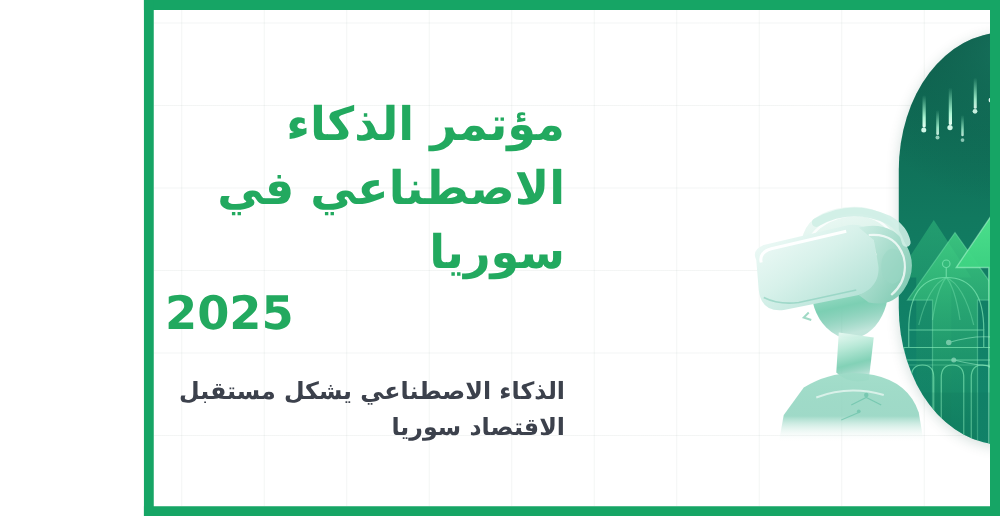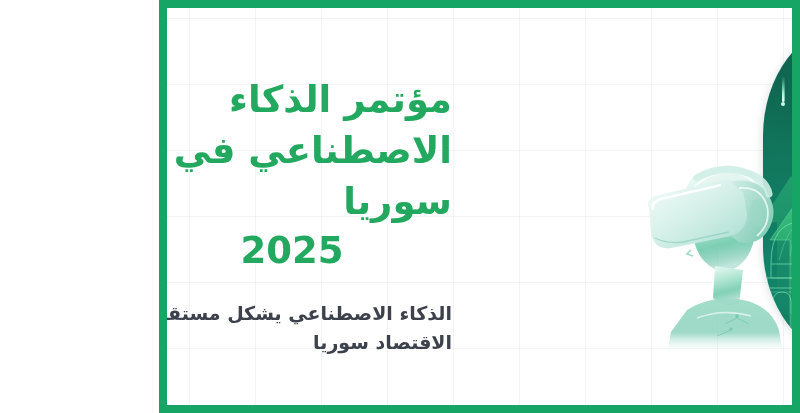--- a/index.html
+++ b/index.html
@@ -8,20 +8,21 @@
     padding: 0;
     background: #ffffff;
   }
   #stage {
     position: relative;
     width: 641px;
     height: 413px;
     overflow: hidden;
     background: #ffffff;
     font-family: "DejaVu Sans", "Liberation Sans", sans-serif;
+    padding-left: 44px;
   }
 
   
   .frame-edge {
     position: absolute;
     background: #16a565;
     z-index: 40;
   }
   .frame-top    { left: 0; top: 0;    width: 800px; height: 8px; }
   .frame-bottom { left: 0; bottom: 0; width: 800px; height: 8px; }
@@ -61,21 +62,21 @@
     direction: rtl;
     white-space: normal;
   }
   .year {
     color: #22a95f;
     font-size: 37px;
     font-weight: bold;
     line-height: 1.18;
     margin: 2px 0 0 0;
     direction: ltr;
-    text-align: center;
+    text-align: left;
   }
   .subhead {
     color: #3c414c;
     font-size: 19px;
     font-weight: bold;
     line-height: 1.55;
     margin: 26px 0 0 0;
     direction: rtl;
     text-align: right;
   }

